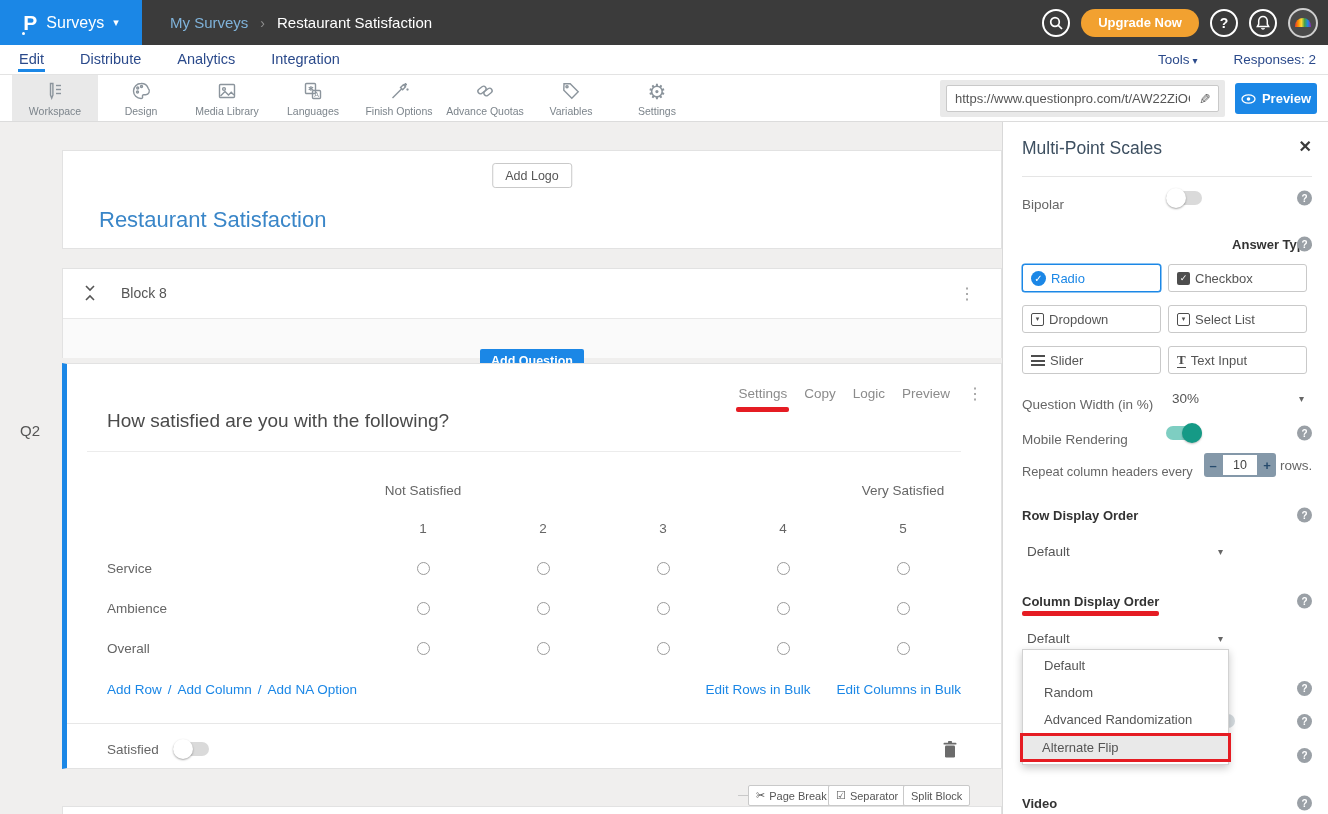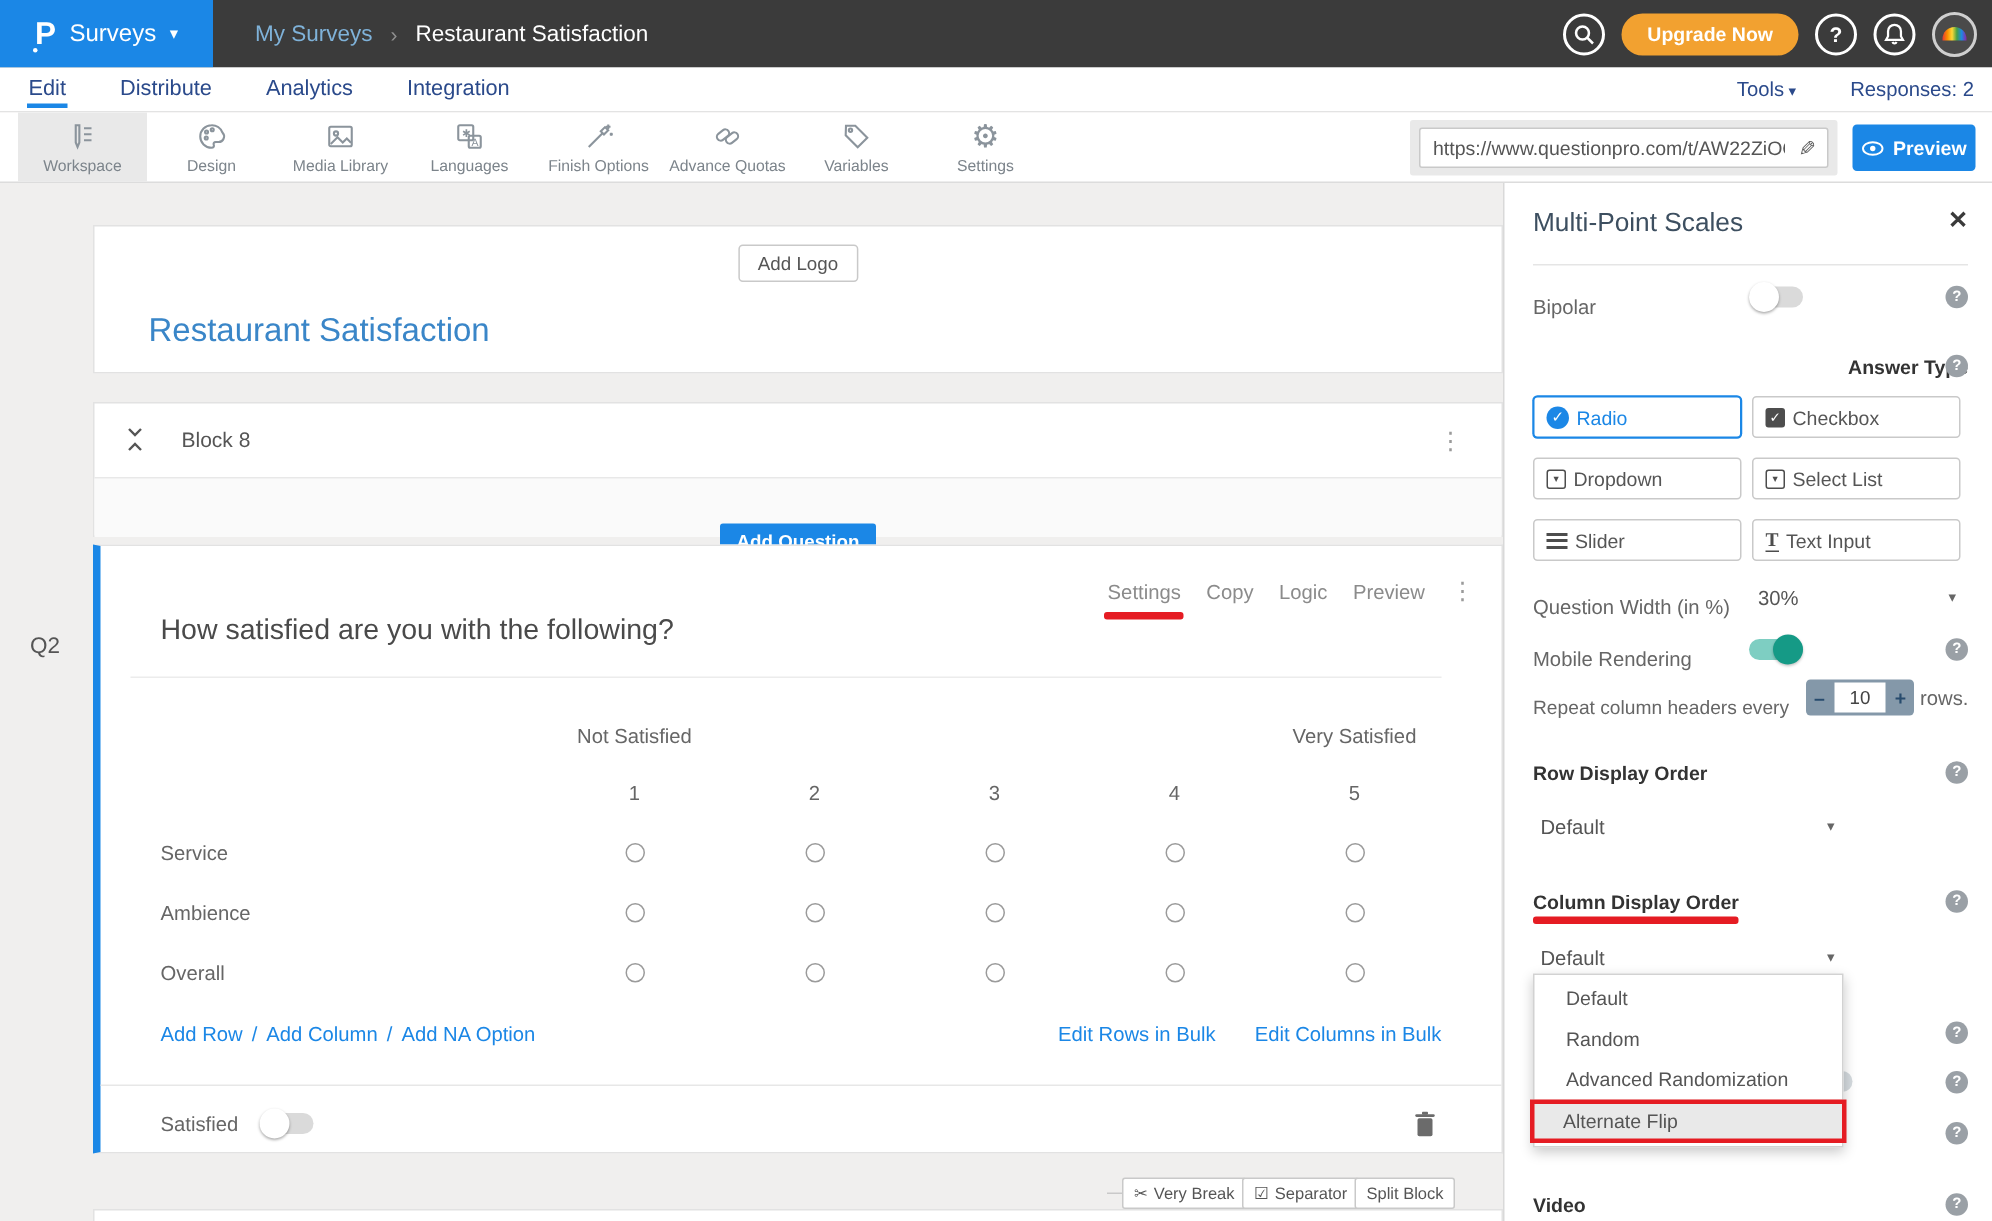--- a/index.html
+++ b/index.html
@@ -424,21 +424,21 @@
                 <rect x="5" y="0" width="4" height="2.2" rx="0.8" fill="#6b6b6b"></rect>
               </svg>
           </span>
         </div>
       </section>
 
       <div class="foot-line"></div>
       <button class="btn-blue foot-addq">Add Question</button>
       <button class="ghost-btn pb">
           <span>✂</span>
-          <span>Very Break</span>
+          <span>Page Break</span>
         </button>
       <button class="ghost-btn sep">
           <span>☑</span>
           <span>Separator</span>
         </button>
       <button class="ghost-btn sb">
           <span>Split Block</span>
         </button>
       <div class="sliver"></div>
     </div>

